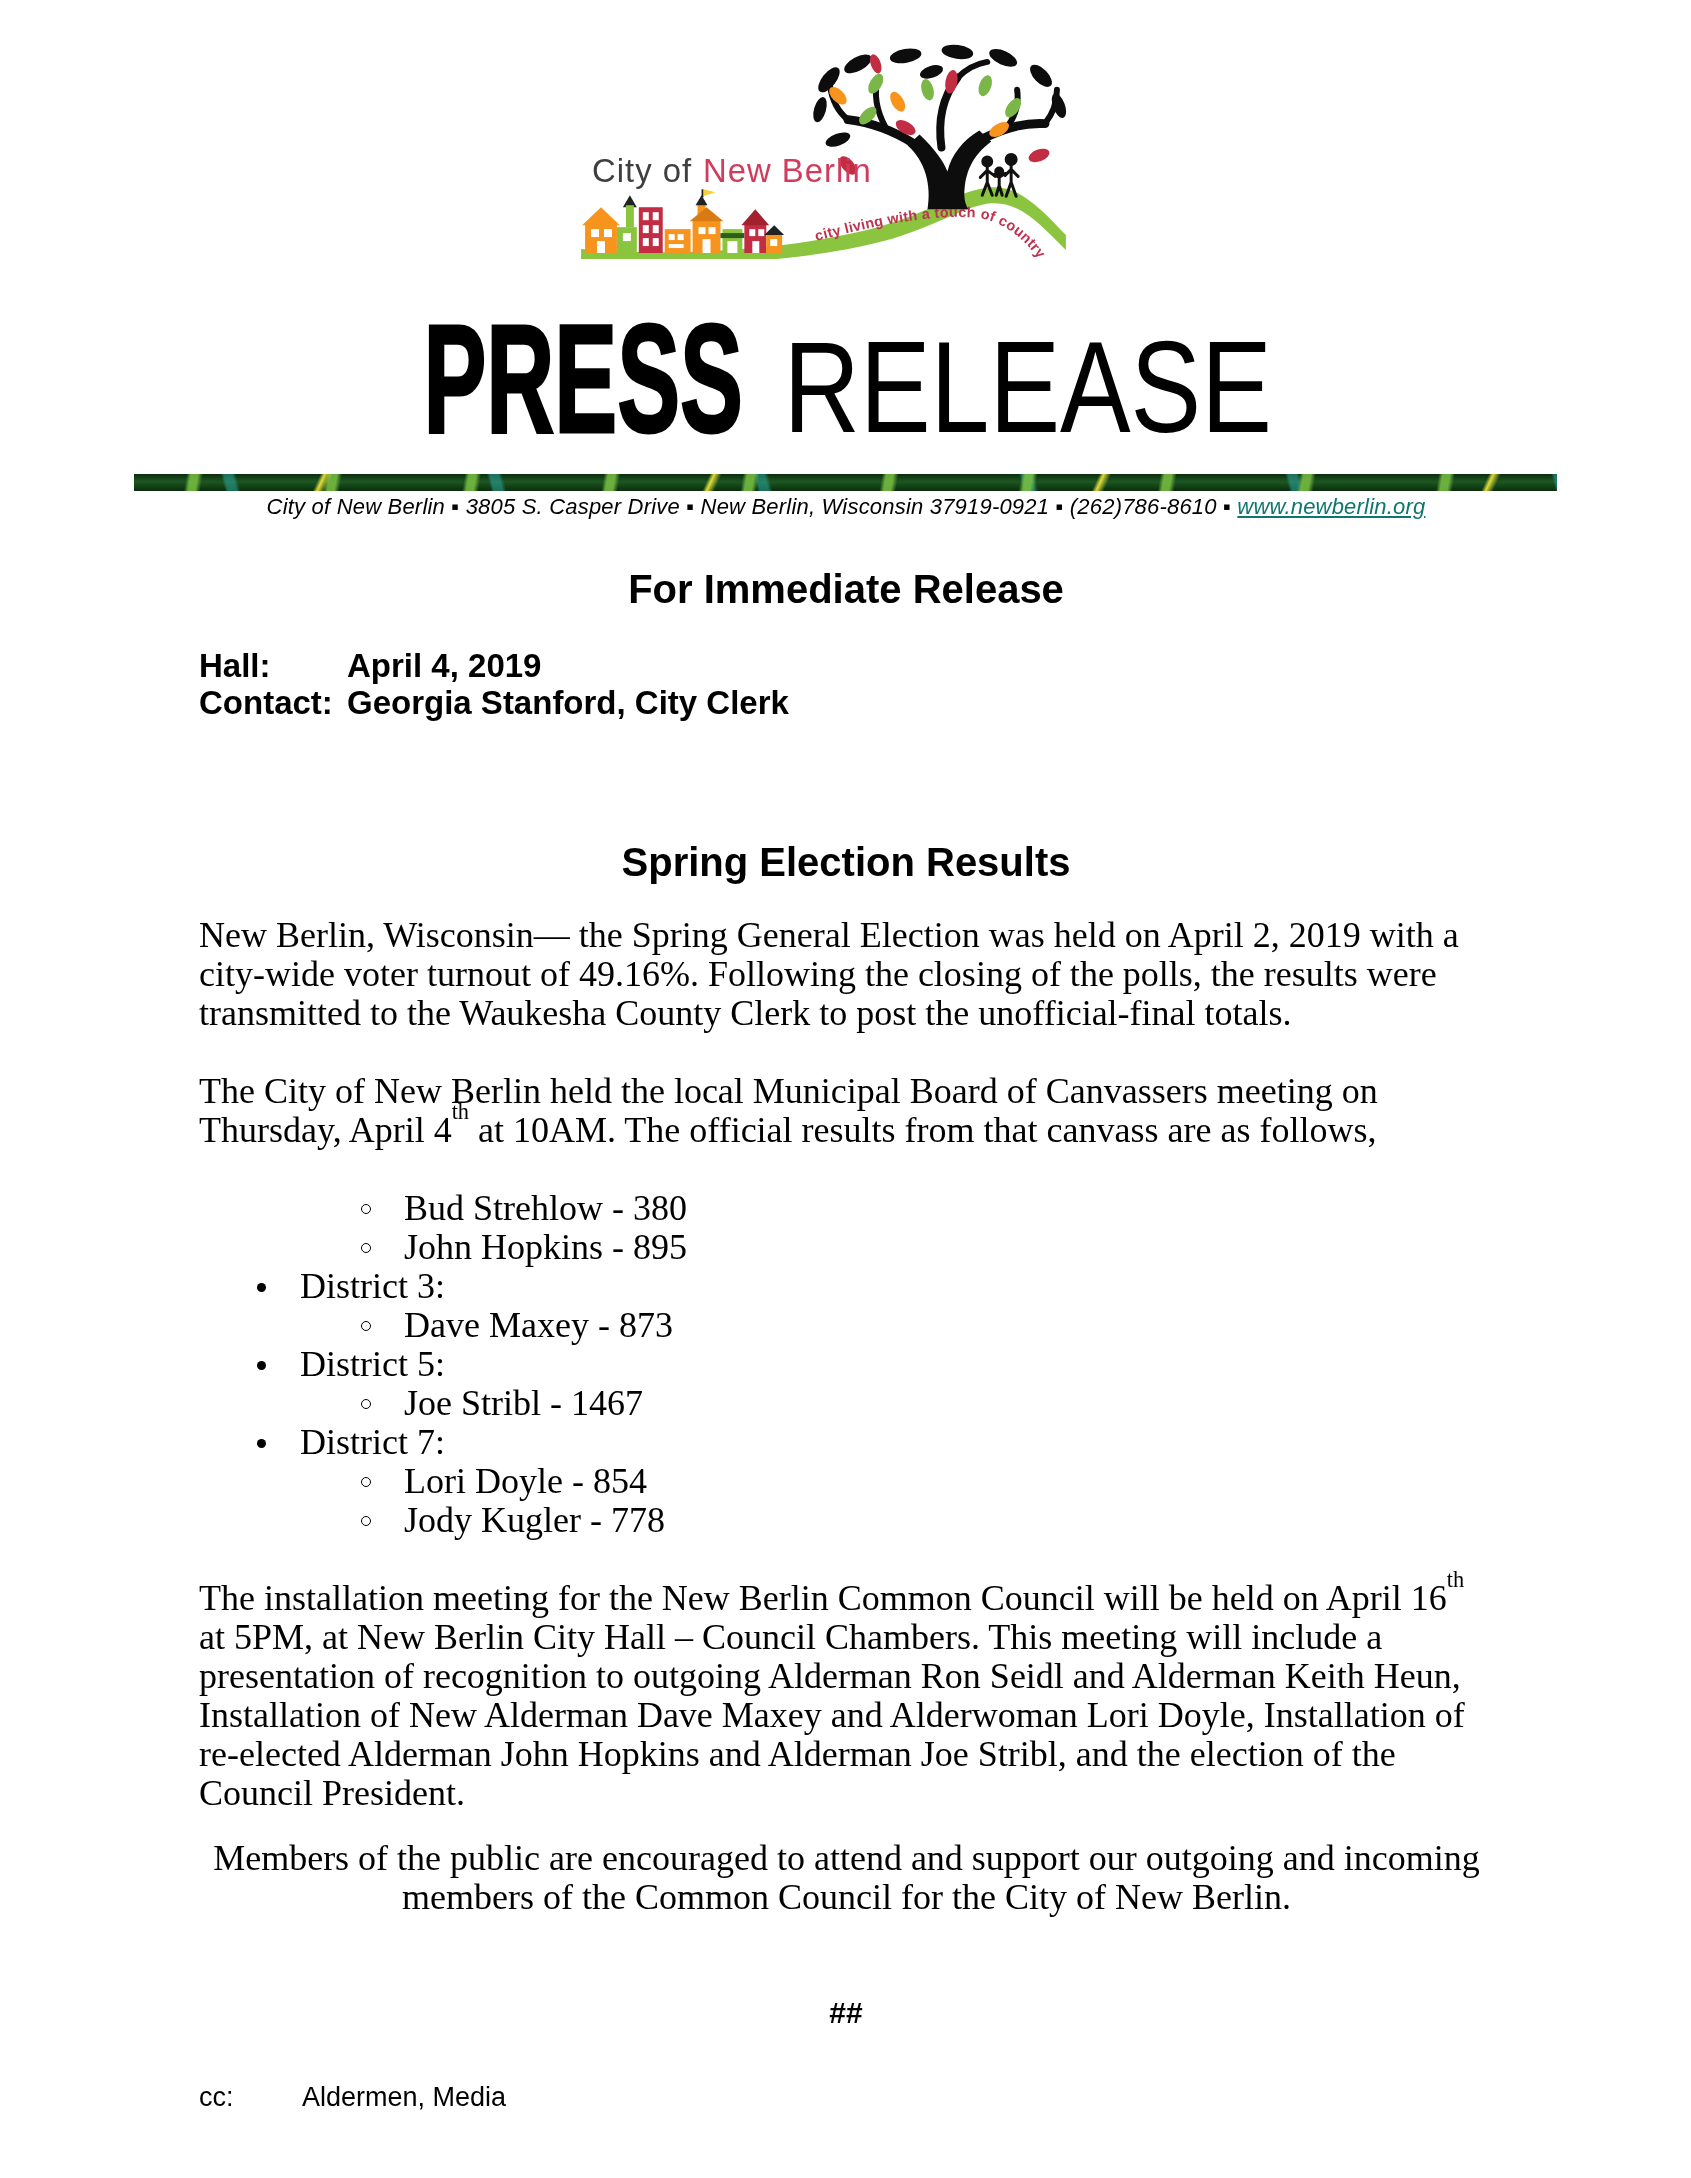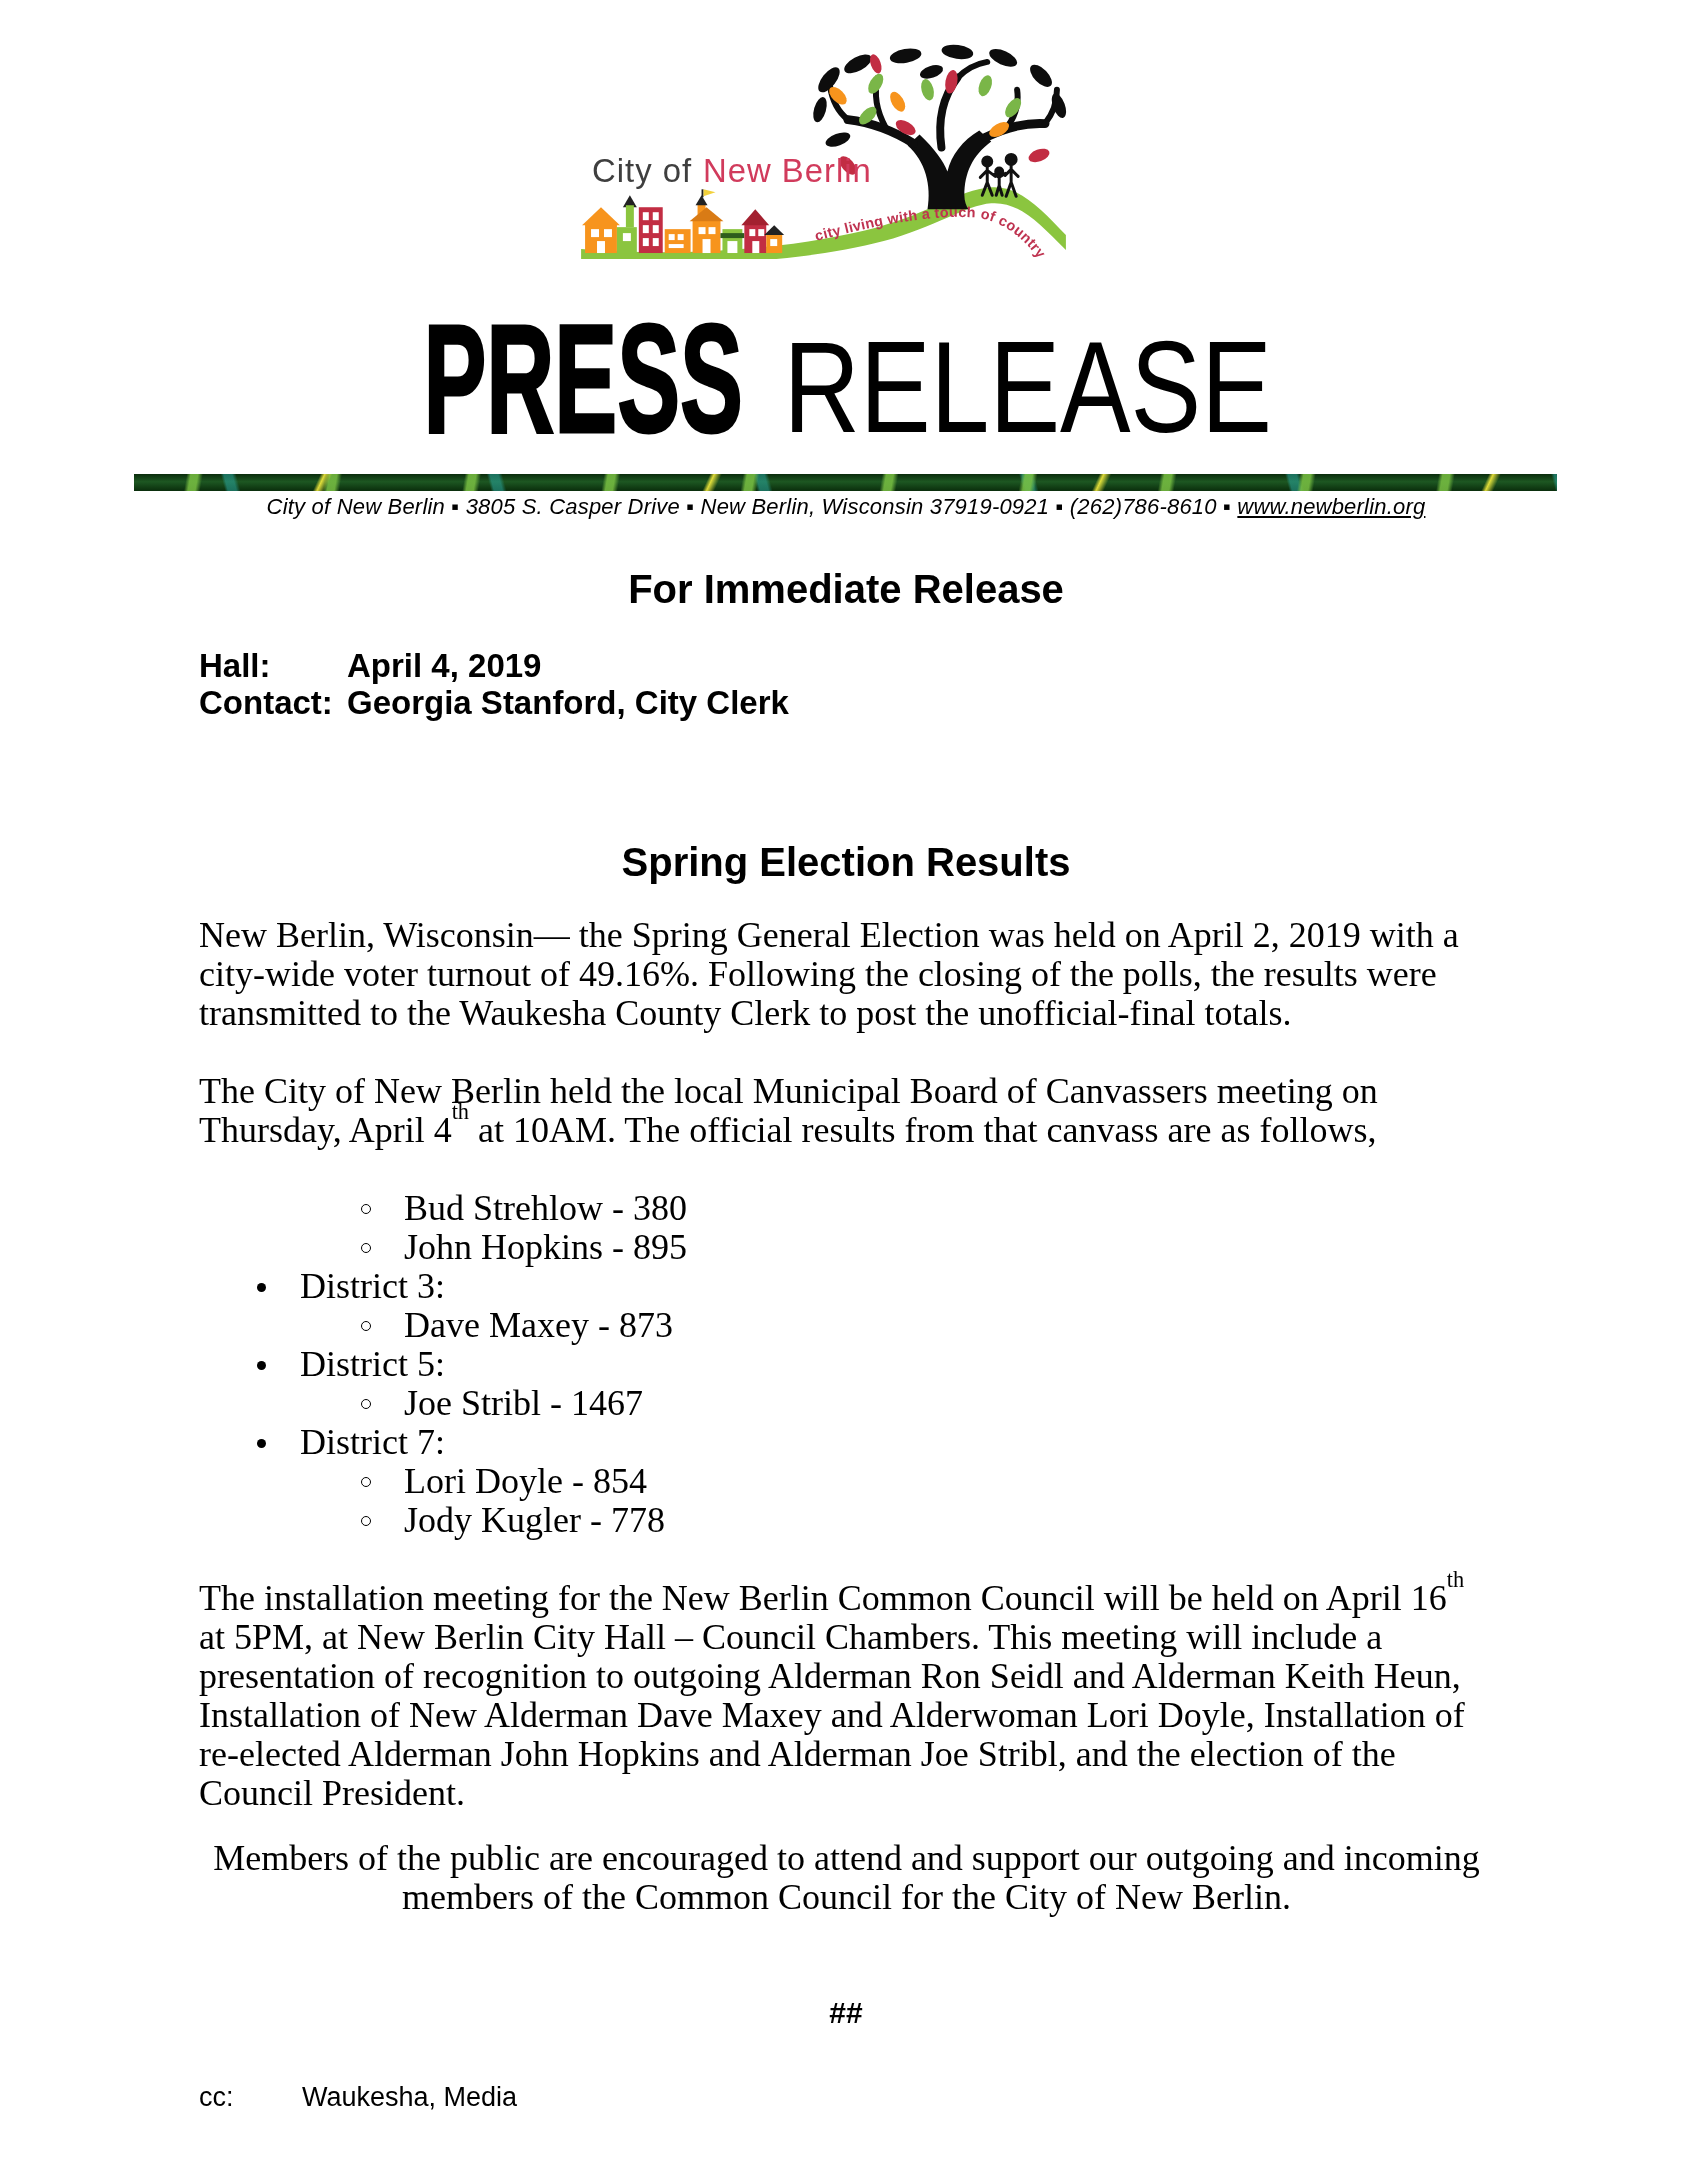--- a/index.html
+++ b/index.html
@@ -24,21 +24,21 @@
       repeating-linear-gradient(100deg, rgba(122,193,67,0) 0px 52px, rgba(122,193,67,.85) 56px 63px, rgba(122,193,67,0) 68px 137px),
       repeating-linear-gradient(75deg, rgba(42,167,160,0) 0px 88px, rgba(42,167,160,.55) 91px 99px, rgba(42,167,160,0) 103px 257px),
       linear-gradient(180deg,#0a2d0c,#1d5722 45%,#0a2d0c);
     background-color:#0f3a12;
   }
   
   .address{
     position:absolute;left:0;top:494px;width:100%;
     text-align:center;font-style:italic;font-size:22px;letter-spacing:0.2px;
   }
-  .address a{color:#000000;text-decoration:underline;cursor:pointer;}
+  .address a{color:#0f766e;text-decoration:underline;cursor:pointer;}
   
   .release-type{
     position:absolute;left:0;top:567px;width:100%;
     text-align:center;font-weight:bold;font-size:40px;
   }
   .headline{
     position:absolute;left:0;top:840px;width:100%;
     text-align:center;font-weight:bold;font-size:40px;
   }
   
@@ -221,16 +221,16 @@
       <div class="li2"><span class="b2"></span><span>Jody Kugler - 778</span></div>
     </div>
 
     <p><span>The installation meeting for the New Berlin Common Council will be held on April 16</span><sup>th</sup><span> at 5PM, at New Berlin City Hall – Council Chambers. This meeting will include a presentation of recognition to outgoing Alderman Ron Seidl and Alderman Keith Heun, Installation of New Alderman Dave Maxey and Alderwoman Lori Doyle, Installation of re-elected Alderman John Hopkins and Alderman Joe Stribl, and the election of the Council President.</span></p>
 
     <p class="tight">Members of the public are encouraged to attend and support our outgoing and incoming members of the Common Council for the City of New Berlin.</p>
   </div>
 
   <div class="endmark">##</div>
 
-  <div class="ccline"><span class="lbl">cc:</span><span>Waukesha, Media</span></div>
+  <div class="ccline"><span class="lbl">cc:</span><span>Aldermen, Media</span></div>
 
 </div>
 
 
 </body></html>

